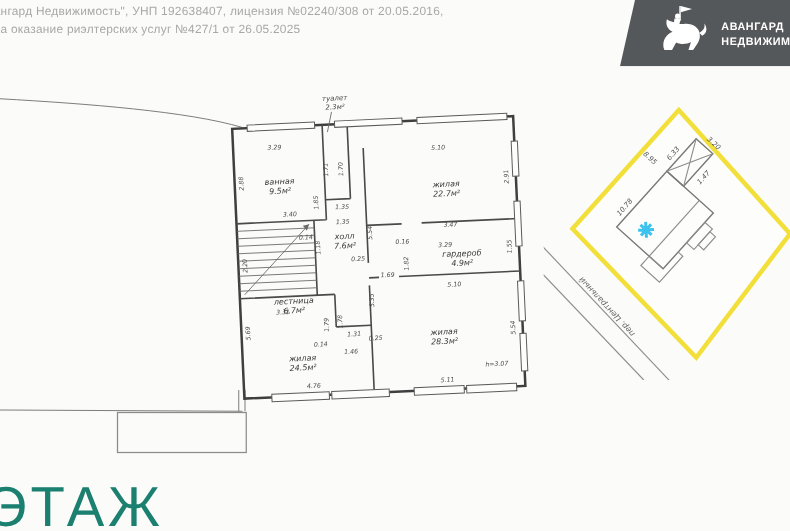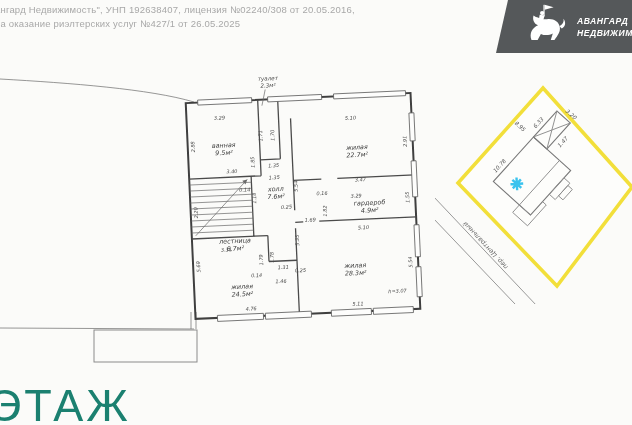--- a/index.html
+++ b/index.html
@@ -3,21 +3,21 @@
 <meta charset="utf-8">
 <style>
   html,body{margin:0;padding:0;background:#ffffff;}
   .canvas{position:relative;width:632px;height:425px;background:#fbfbf9;overflow:hidden;
           font-family:"DejaVu Sans",sans-serif;}
   
   .hdr{position:absolute;top:3px;left:-5px;width:520px;color:#a8a8a8;font-size:9.5px;
        line-height:13.5px;letter-spacing:.2px;font-family:"Liberation Sans",sans-serif;}
   .hdr div{white-space:nowrap;}
   
-  .logo{position:absolute;top:0;right:0;width:142px;height:53px;font-style:italic;}
+  .logo{position:absolute;top:0;right:0;width:142px;height:53px;}
   .logo text{fill:#ffffff;font-family:"Liberation Sans",sans-serif;font-weight:bold;
              font-size:8.6px;letter-spacing:.5px;}
   
   .floor-label{position:absolute;left:-11px;bottom:-7px;font-size:45px;color:#1b8070;
                letter-spacing:3px;font-family:"Liberation Sans",sans-serif;font-weight:400;}
   
   .plan{position:absolute;left:176px;top:62px;width:250px;height:265px;transform:rotate(-2.6deg);}
   .plan svg,.bg svg,.site svg{display:block;}
   .wall{stroke:#3f3f3f;stroke-width:2;fill:none;}
   .iwall{stroke:#4a4a4a;stroke-width:1.3;fill:none;}

